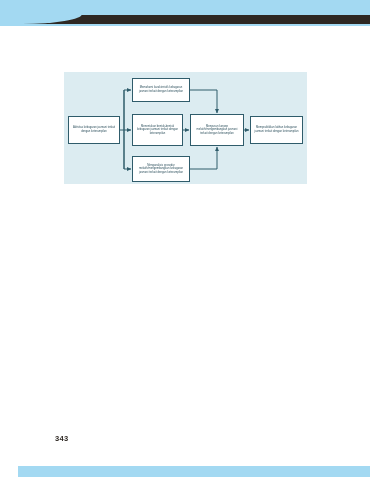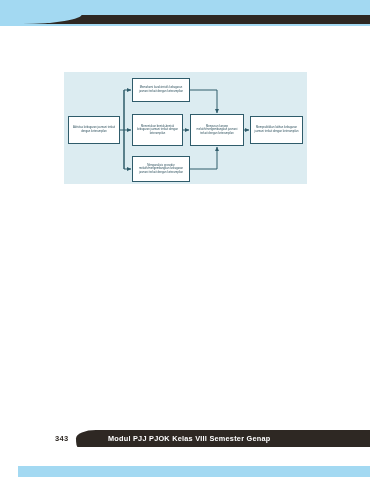--- a/index.html
+++ b/index.html
@@ -227,20 +227,17 @@
 
     <div class="node" id="node-bottom">
       <span>Menganalisis prosedur melatih/mengembangkan kebugaran jasmani terkait dengan keterampilan</span>
     </div>
 
   </div>
 </div>
 
 <div class="footer">
   <div class="footer-page-num">343</div>
-  <div class="footer-bar">
-    <span class="footer-bar-label">Modul PJJ PJOK Kelas VIII Semester Genap</span>
-  </div>
 </div>
 
 <div class="bottom-band">
   <div class="bottom-band-inner"></div>
 </div>
 
 </body></html>

